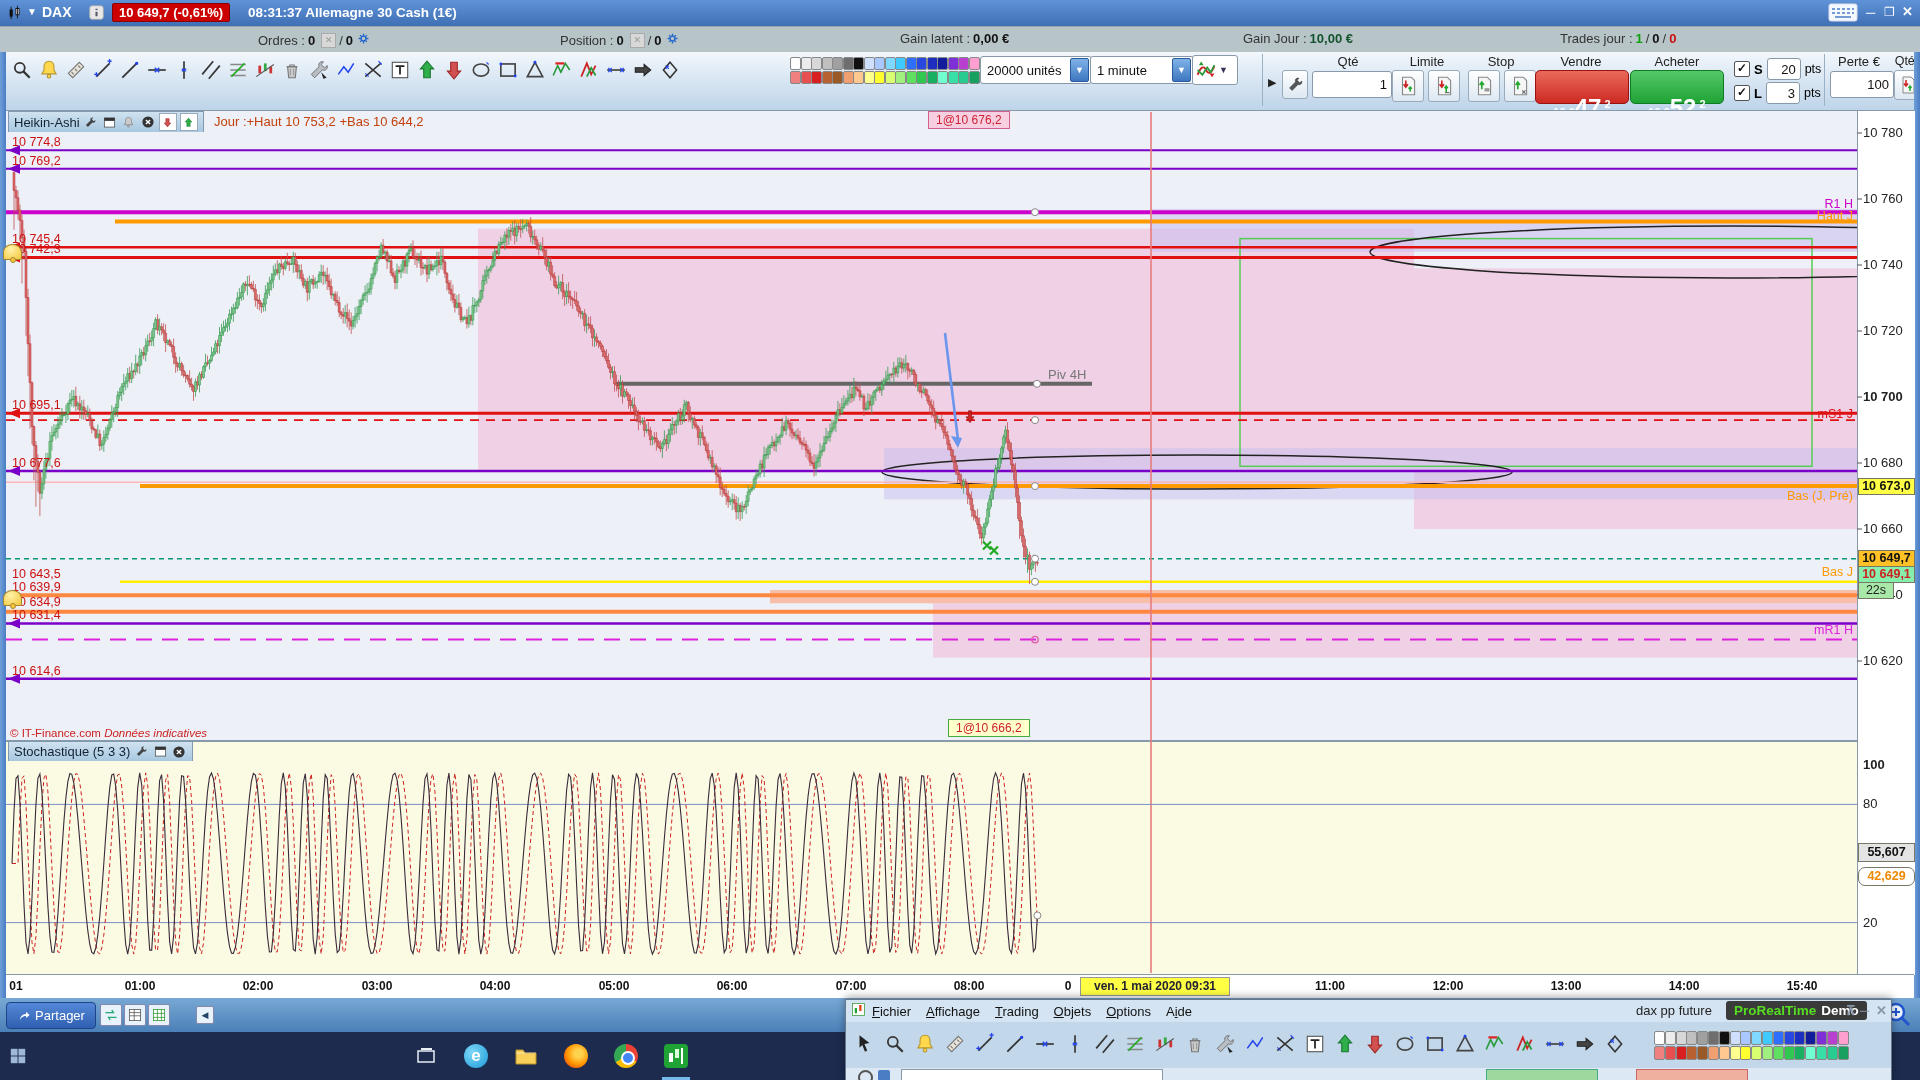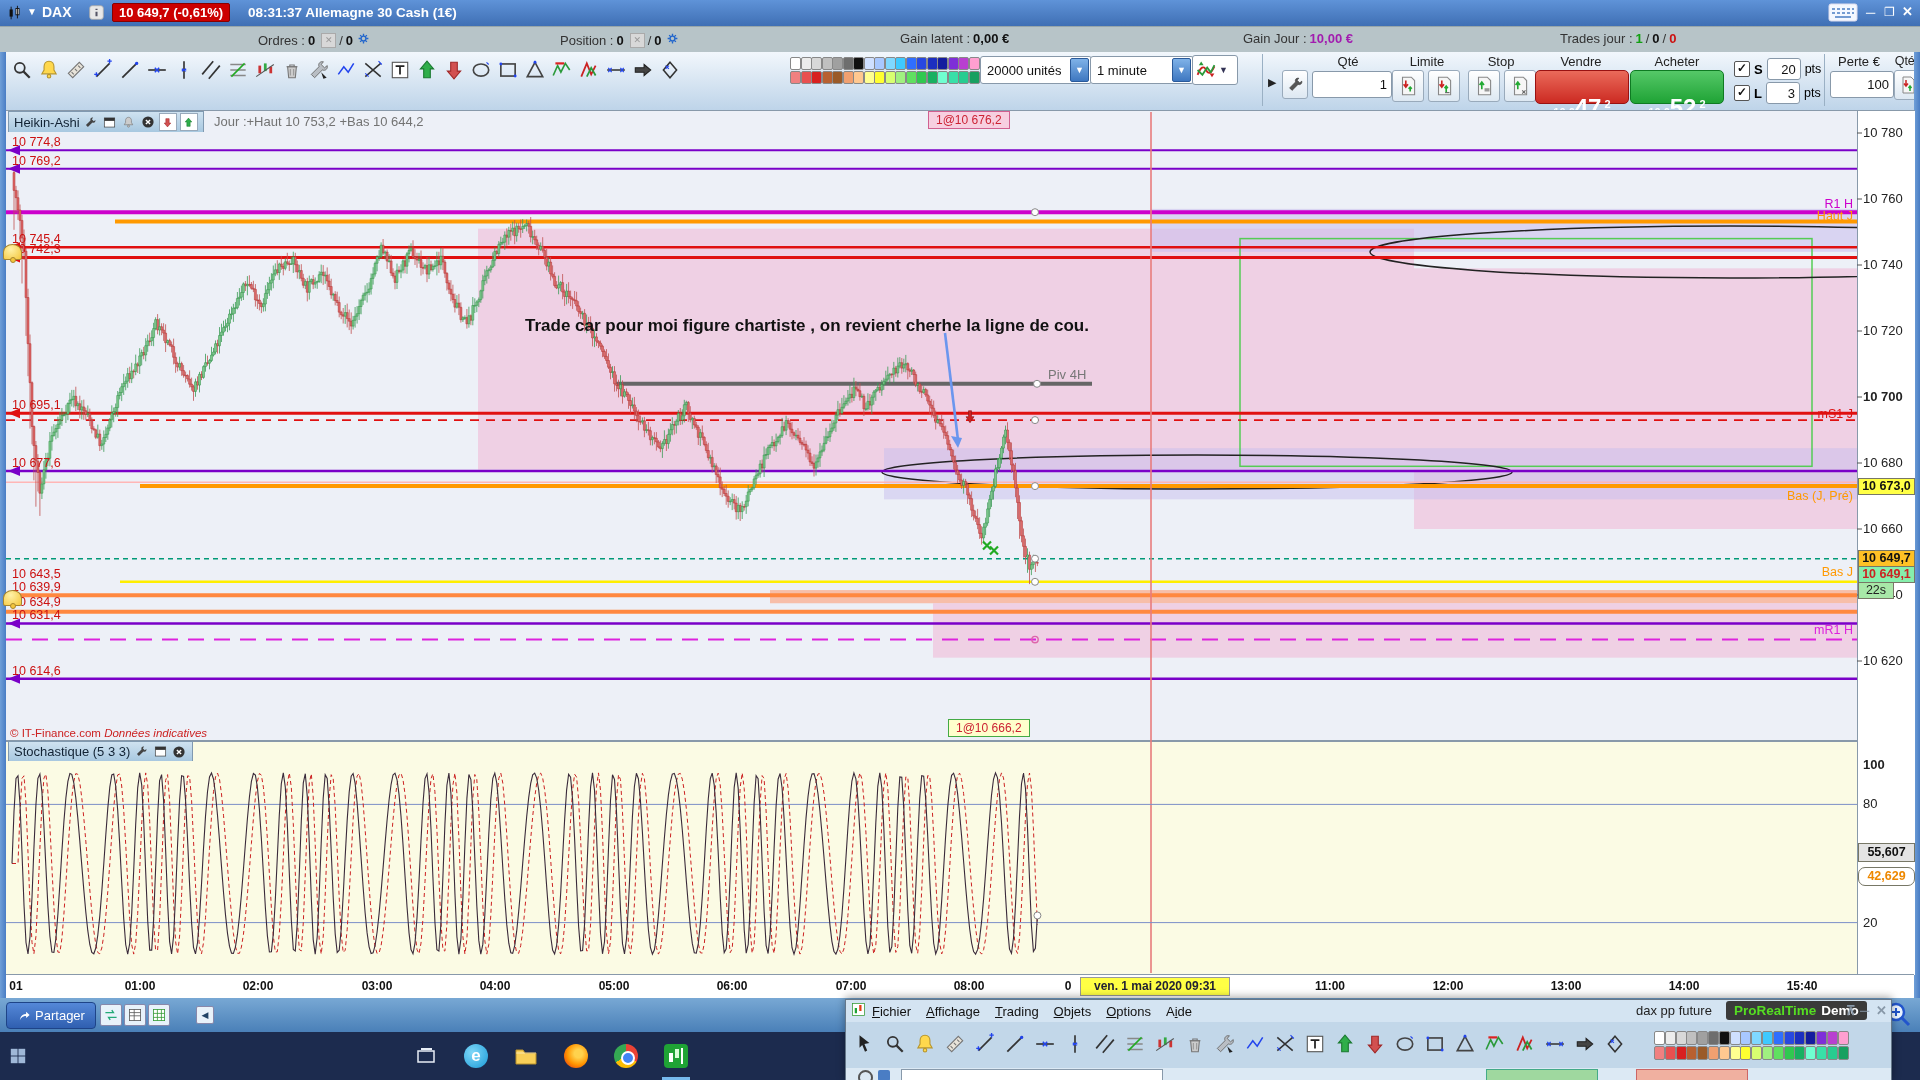--- a/index.html
+++ b/index.html
@@ -111,21 +111,21 @@
             <circle cx="10" cy="10" r="3.2" fill="none" stroke="#2266cc" stroke-width="1.8"></circle>
             <path d="M10 3.5 v3 M10 13.5 v3 M3.5 10 h3 M13.5 10 h3 M5.5 5.5 l2 2 M12.5 12.5 l2 2 M14.5 5.5 l-2 2 M7.5 12.5 l-2 2" stroke="#2266cc" stroke-width="1.8"></path>
           </svg></span>
     </div>
     <div class="abs row" style="left:900px;top:4px;">
       <span>Gain latent :</span>
       <span class="sb-val">0,00 €</span>
     </div>
     <div class="abs row" style="left:1243px;top:4px;">
       <span>Gain Jour :</span>
-      <span class="sb-val" style="color:#a21caf;">10,00 €</span>
+      <span class="sb-val" style="color:#14532d;">10,00 €</span>
     </div>
     <div class="abs row" style="left:1560px;top:4px;">
       <span>Trades jour :</span>
       <span class="sb-val" style="color:#11a011;">1</span>
       <span>/</span>
       <span class="sb-val">0</span>
       <span>/</span>
       <span class="sb-val" style="color:#cc1111;">0</span>
     </div>
   </div>
@@ -540,24 +540,23 @@
         <svg width="11" height="11" viewBox="0 0 20 20">
           <path d="M10 18 L16 11 H13 V3 H7 V11 H4 Z" fill="#d25050" stroke="#a02828"></path>
         </svg>
       </span>
     <span class="tab-ic" style="border:1px solid #9ab;background:#fff;">
         <svg width="11" height="11" viewBox="0 0 20 20">
           <path d="M10 2 L16 9 H13 V17 H7 V9 H4 Z" fill="#2fae4a" stroke="#1a7a30"></path>
         </svg>
       </span>
   </div>
-  <span class="abs" style="left:214px;top:114px;color:#737373;font-size:13px;">Jour :+Haut 10 753,2 +Bas 10 644,2</span>
+  <span class="abs" style="left:214px;top:114px;color:#c2410c;font-size:13px;">Jour :+Haut 10 753,2 +Bas 10 644,2</span>
   <span class="abs" style="left:928px;top:111px;background:#f7cfe0;border:1px solid #d06090;color:#cc2233;font-size:12px;padding:1px 7px;">1@10 676,2</span>
   <span class="abs" style="left:948px;top:719px;background:#ffffcc;border:1px solid #44aa44;color:#cc2233;font-size:12px;padding:1px 7px;">1@10 666,2</span>
-  <span class="abs" style="left:525px;top:316px;font-size:17px;font-weight:bold;color:#111;">Trade car pour moi figure chartiste , on revient cherhe la ligne de cou.</span>
   <span class="abs" style="left:1048px;top:367px;font-size:13px;color:#777;">Piv 4H</span>
   <span class="abs" style="left:10px;top:727px;color:#cc2222;font-size:11.5px;"><span>© IT-Finance.com</span> <i>Données indicatives</i></span>
 
   <div class="abs row indicator-tab" style="left:8px;top:741px;height:19px;">
     <span>Stochastique (5 3 3)</span>
     <span class="tab-ic">
         <svg width="13" height="13" viewBox="0 0 20 20">
           <path d="M3 14 L10 7 C9 4 11 2 14 2.5 L12 5 L15 8 L17.5 6 C18 9 16 11 13 10 L6 17 Z" fill="#444"></path>
         </svg>
       </span>

